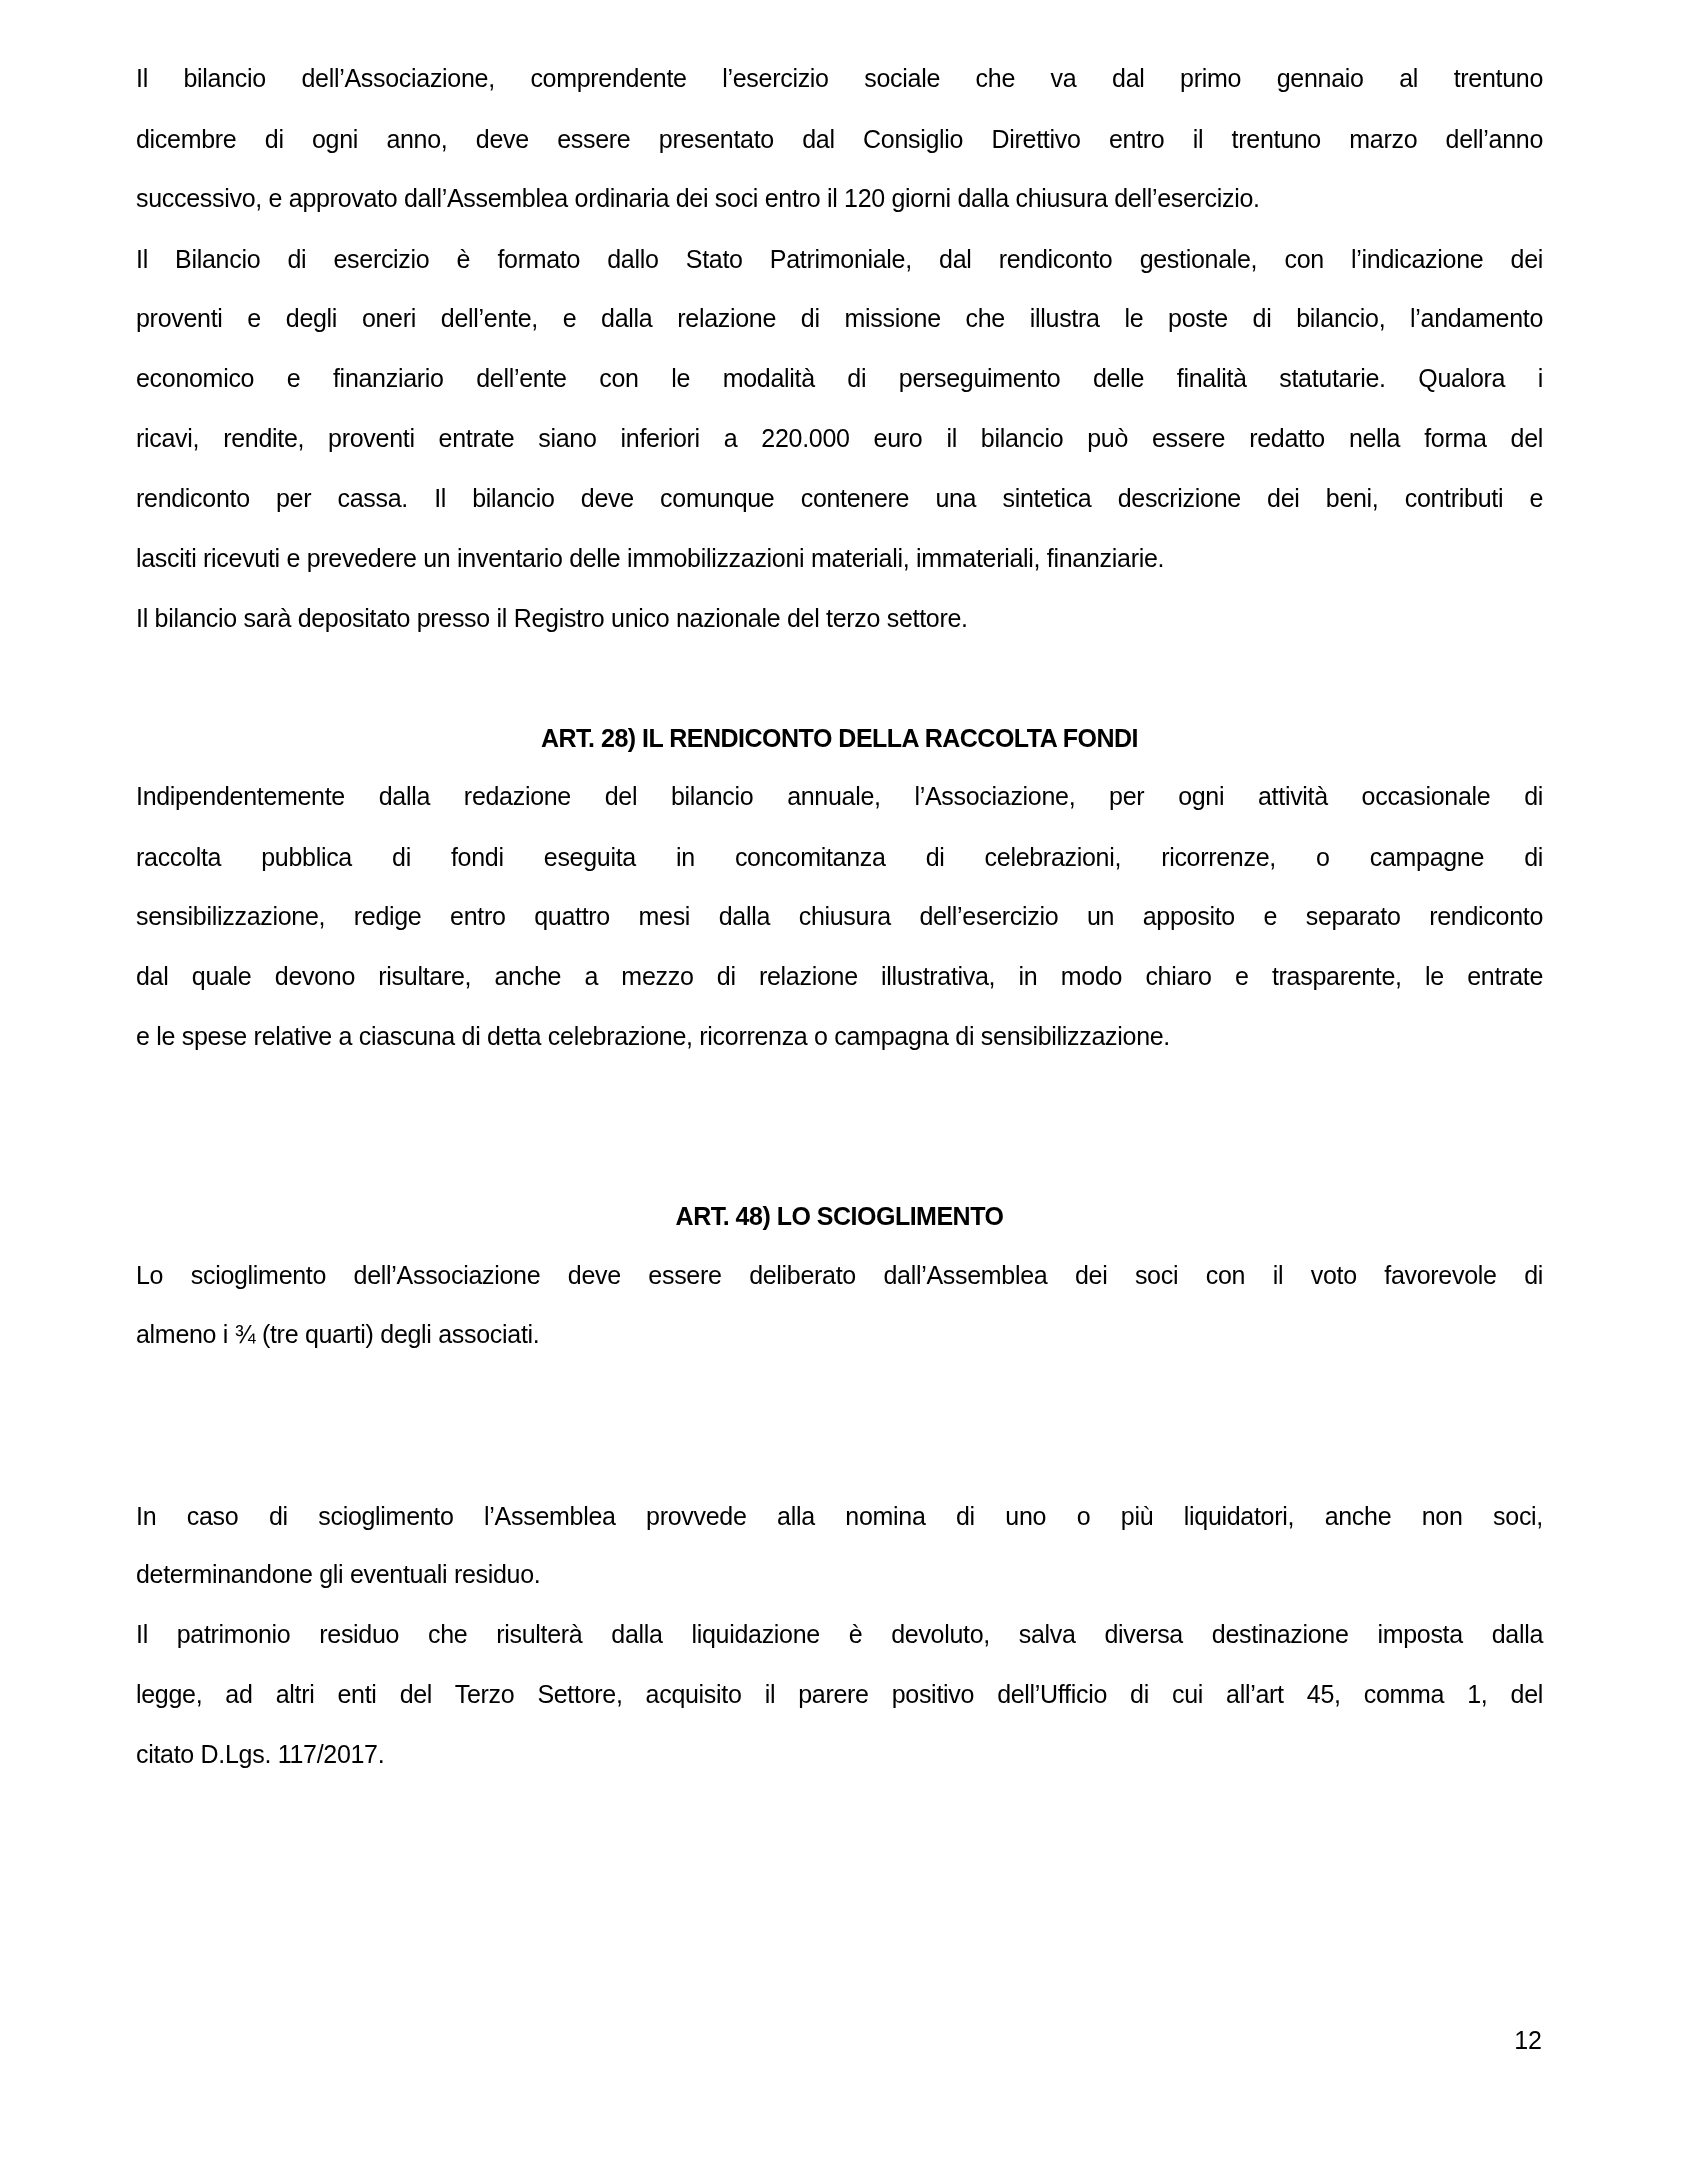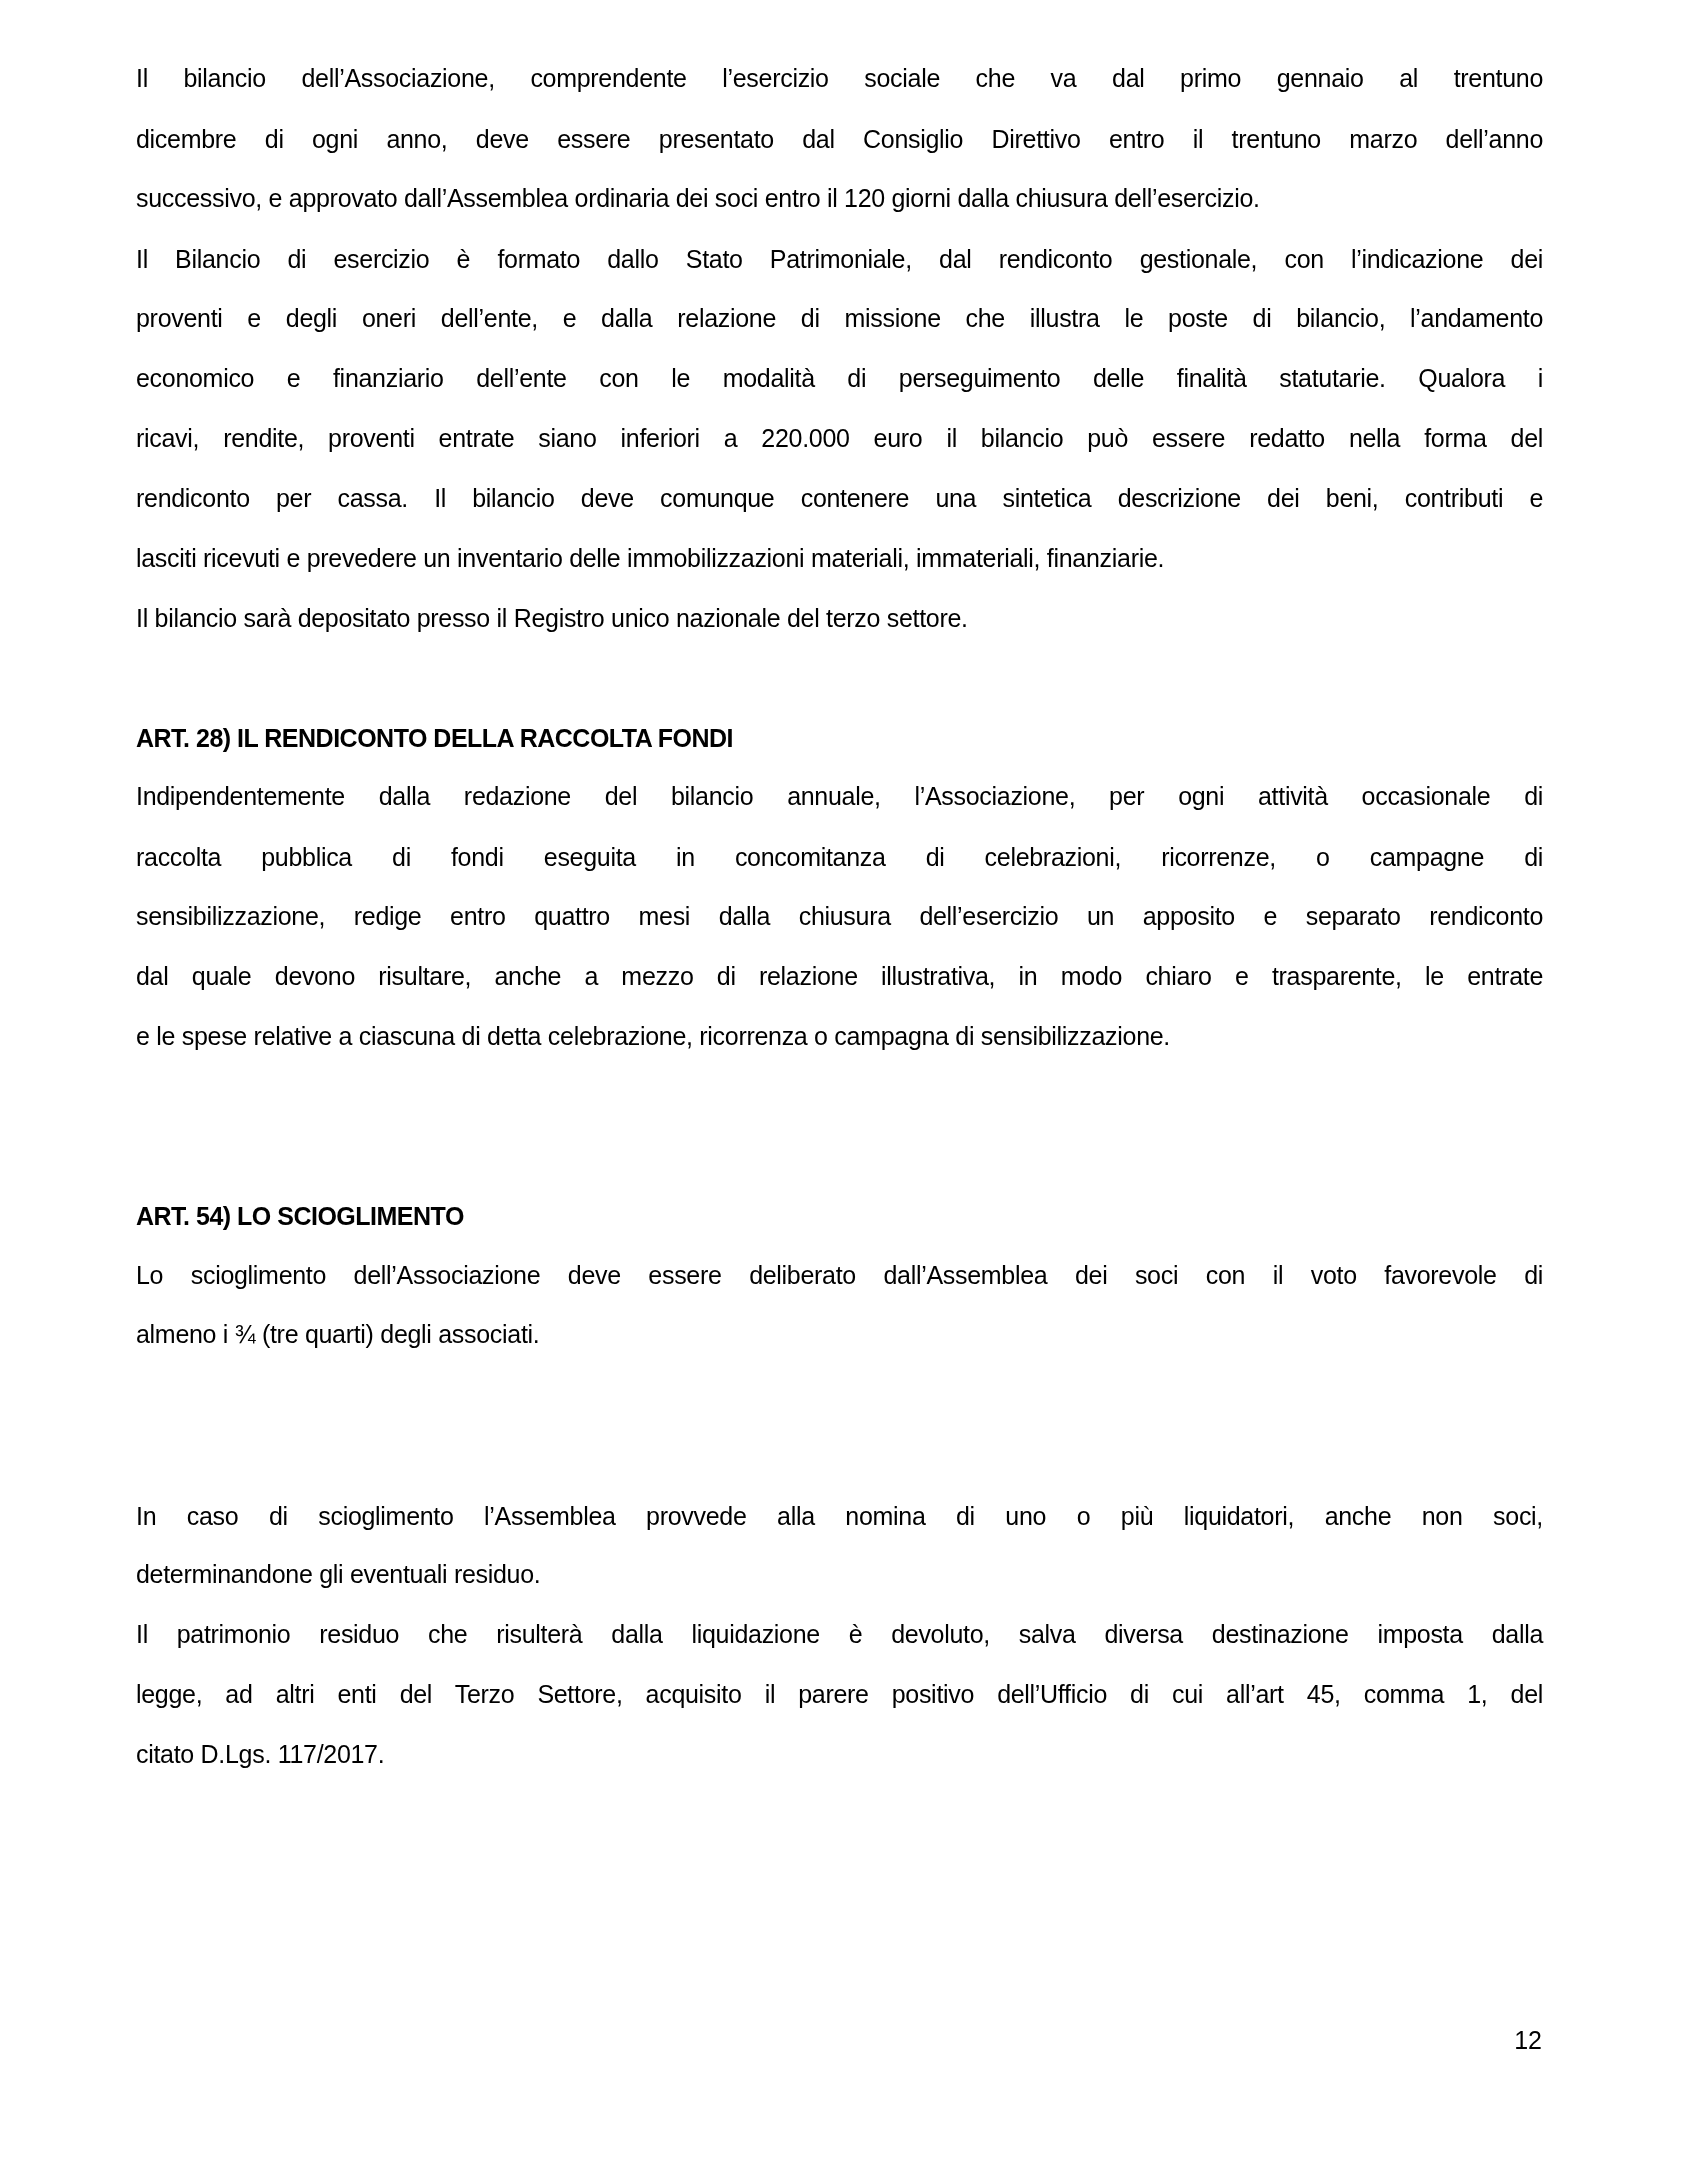--- a/index.html
+++ b/index.html
@@ -4,21 +4,21 @@
 <style>
   html, body { margin:0; padding:0; background:#ffffff; }
   body { width:1683px; height:2178px; position:relative; overflow:hidden;
          font-family:"Liberation Sans", "DejaVu Sans", sans-serif; color:#000; }
   .page { position:absolute; left:0; top:0; width:1683px; height:1630px; background:#fff; }
   .line { position:absolute; left:136px; width:1407px; height:40px; line-height:40px;
           font-size:25px; white-space:nowrap; letter-spacing:-0.3px; }
   .just { text-align:justify; text-align-last:justify; }
   .left { text-align:left; }
   .heading { position:absolute; left:136px; width:1407px; height:40px; line-height:40px;
-             font-size:25px; font-weight:bold; white-space:nowrap; letter-spacing:-0.5px; }
+             font-size:25px; font-weight:bold; text-align:center; white-space:nowrap; letter-spacing:-0.5px; }
   .pagenum { position:absolute; right:141px; top:2020px; height:40px; line-height:40px;
              font-size:25px; text-align:center; }
 </style>
 </head>
 <body>
 
 <div class="page">
 
   <div>
     <div class="line just" style="top:58px">Il bilancio dell’Associazione, comprendente l’esercizio sociale che va dal primo gennaio al trentuno</div>
@@ -35,21 +35,21 @@
 
   <div class="heading" style="top:718px">ART. 28) IL RENDICONTO DELLA RACCOLTA FONDI</div>
   <div>
     <div class="line just" style="top:776px"> Indipendentemente dalla redazione del bilancio annuale, l’Associazione, per ogni attività occasionale di</div>
     <div class="line just" style="top:837px">raccolta pubblica di fondi eseguita in concomitanza di celebrazioni, ricorrenze, o campagne di</div>
     <div class="line just" style="top:896px">sensibilizzazione, redige entro quattro mesi dalla chiusura dell’esercizio un apposito e separato rendiconto</div>
     <div class="line just" style="top:956px">dal quale devono risultare, anche a mezzo di relazione illustrativa, in modo chiaro e trasparente, le entrate</div>
     <div class="line left" style="top:1016px">e le spese relative a ciascuna di detta celebrazione, ricorrenza o campagna di sensibilizzazione.</div>
   </div>
 
-  <div class="heading" style="top:1196px">ART. 54) LO SCIOGLIMENTO</div>
+  <div class="heading" style="top:1196px">ART. 48) LO SCIOGLIMENTO</div>
   <div>
     <div class="line just" style="top:1255px">Lo scioglimento dell’Associazione deve essere deliberato dall’Assemblea dei soci con il voto favorevole di</div>
     <div class="line left" style="top:1314px">almeno i ¾ (tre quarti) degli associati.</div>
   </div>
 
   <div>
     <div class="line just" style="top:1496px">In caso di scioglimento l’Assemblea provvede alla nomina di uno o più liquidatori, anche non soci,</div>
     <div class="line left" style="top:1554px">determinandone gli eventuali residuo.</div>
     <div class="line just" style="top:1614px">Il patrimonio residuo che risulterà dalla liquidazione è devoluto, salva diversa destinazione imposta dalla</div>
     <div class="line just" style="top:1674px">legge, ad altri enti del Terzo Settore, acquisito il parere positivo dell’Ufficio di cui all’art 45, comma 1, del</div>

